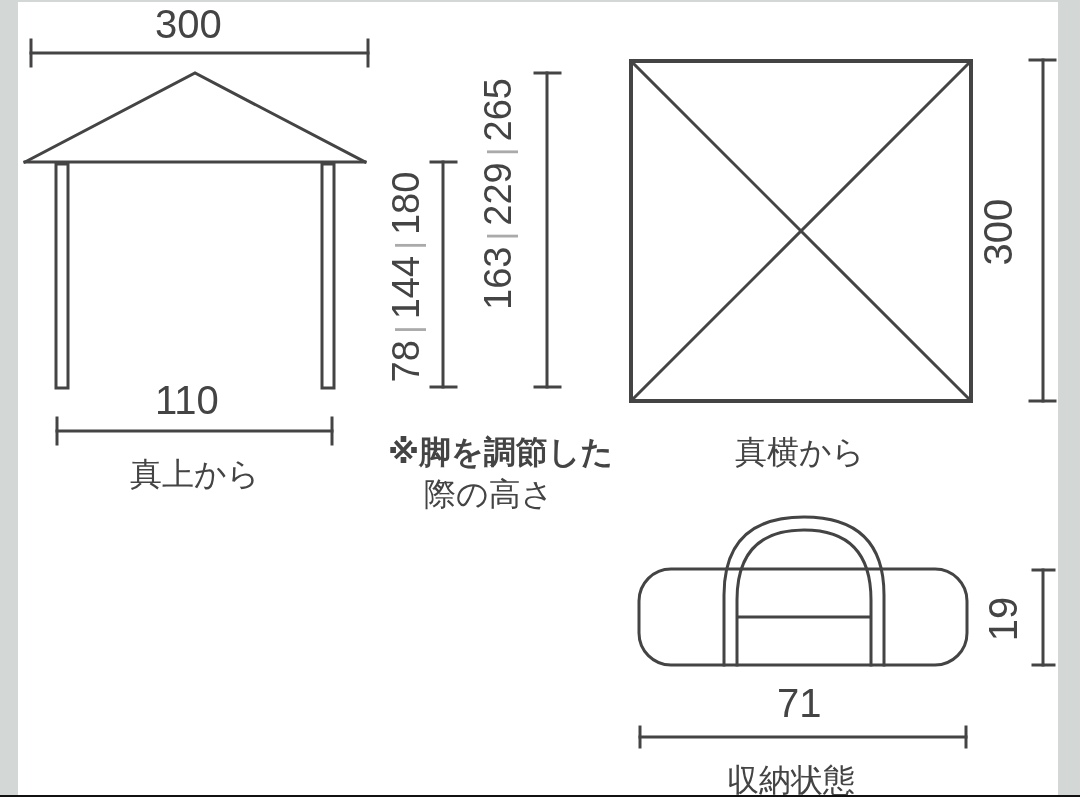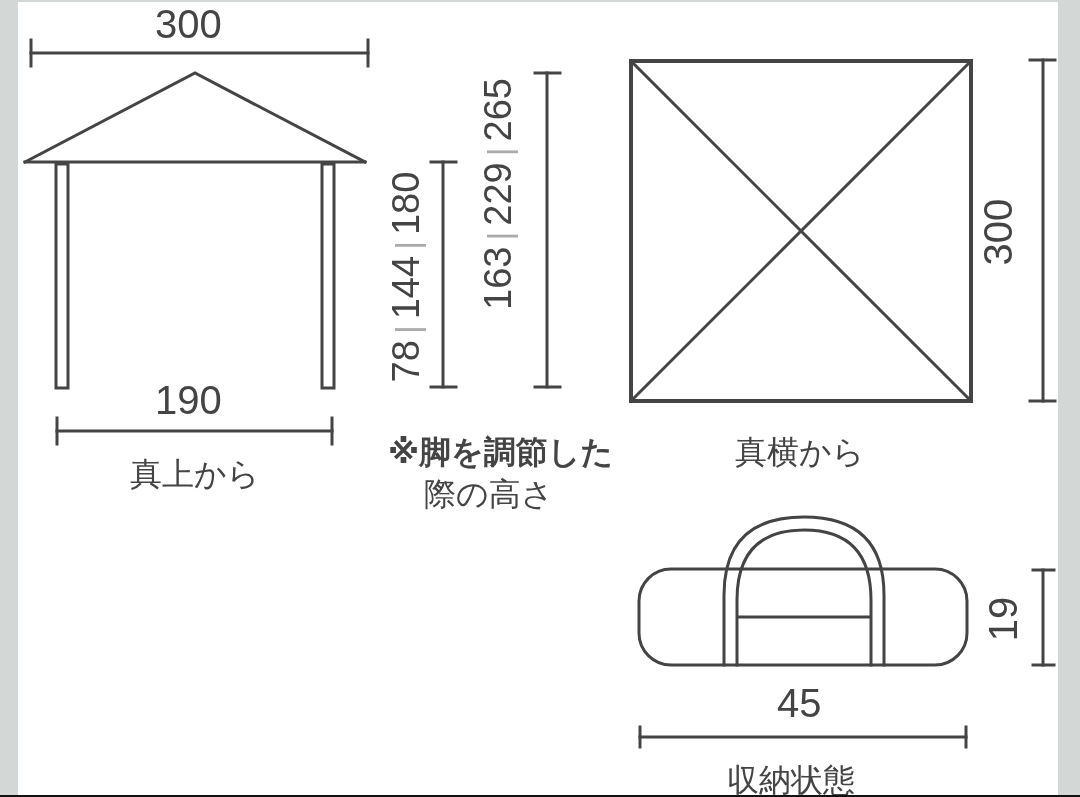--- a/index.html
+++ b/index.html
@@ -84,34 +84,34 @@
 
     <g>
       <line x1="640" y1="737" x2="966" y2="737"></line>
       <line x1="640" y1="727" x2="640" y2="747"></line>
       <line x1="966" y1="727" x2="966" y2="747"></line>
     </g>
   </g>
 </svg>
 
 <div class="lbl num" style="left:155px;top:4px;">300</div>
-<div class="lbl num" style="left:155px;top:380px;">190</div>
+<div class="lbl num" style="left:155px;top:380px;">110</div>
 <div class="lbl jp" style="left:130px;top:458px;">真上から</div>
 
 <div class="lbl rot vnum" style="left:279px;top:255px;width:260px;height:44px;text-align:center;">
   <span>78</span><span class="sep">|</span><span>144</span><span class="sep">|</span><span>180</span>
 </div>
 
 <div class="lbl rot vnum" style="left:361px;top:172px;width:280px;height:44px;text-align:center;">
   <span>163</span><span class="sep">|</span><span>229</span><span class="sep">|</span><span>265</span>
 </div>
 
 <div class="lbl jp" style="left:388px;top:436px;font-weight:bold;">※脚を調節した</div>
 <div class="lbl jp" style="left:424px;top:478px;">際の高さ</div>
 
 <div class="lbl jp" style="left:735px;top:436px;">真横から</div>
 <div class="lbl rot num" style="left:960px;top:210px;width:80px;height:44px;text-align:center;">300</div>
 
 <div class="lbl rot num" style="left:980px;top:597px;width:50px;height:44px;text-align:center;">19</div>
-<div class="lbl num" style="left:777px;top:683px;">45</div>
+<div class="lbl num" style="left:777px;top:683px;">71</div>
 <div class="lbl jp" style="left:727px;top:764px;">収納状態</div>
 
 <div class="bottom-edge"></div>
 
 </body></html>

